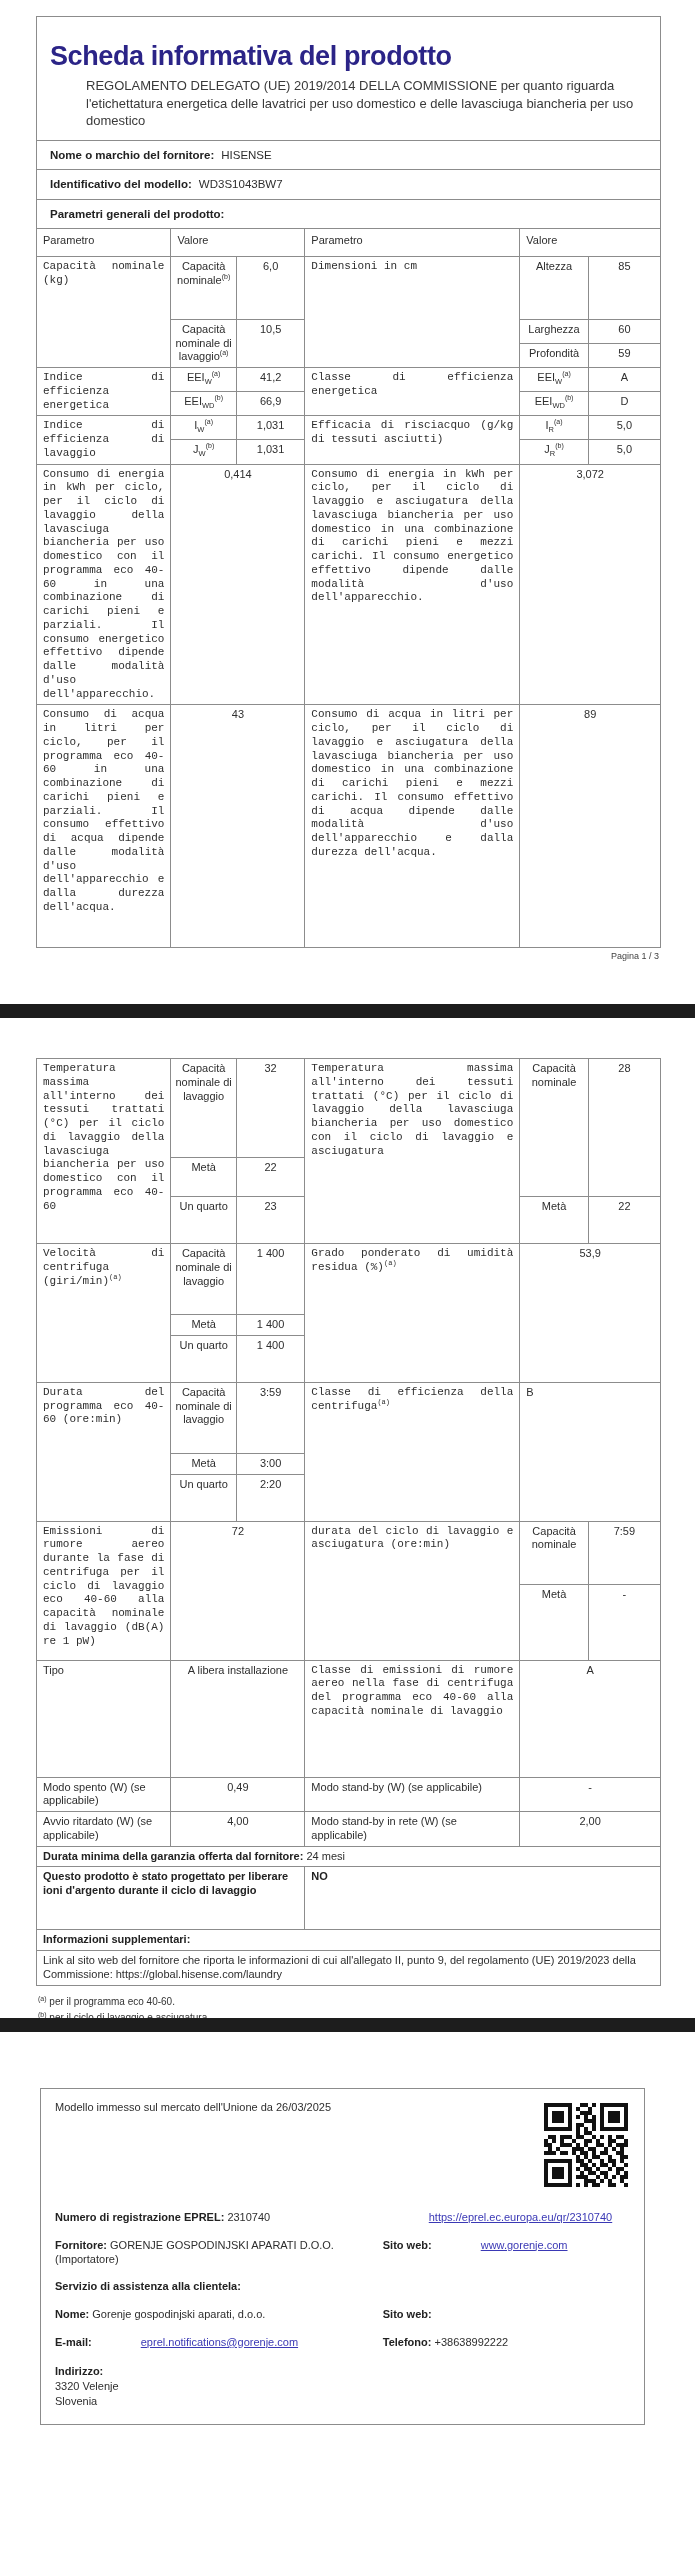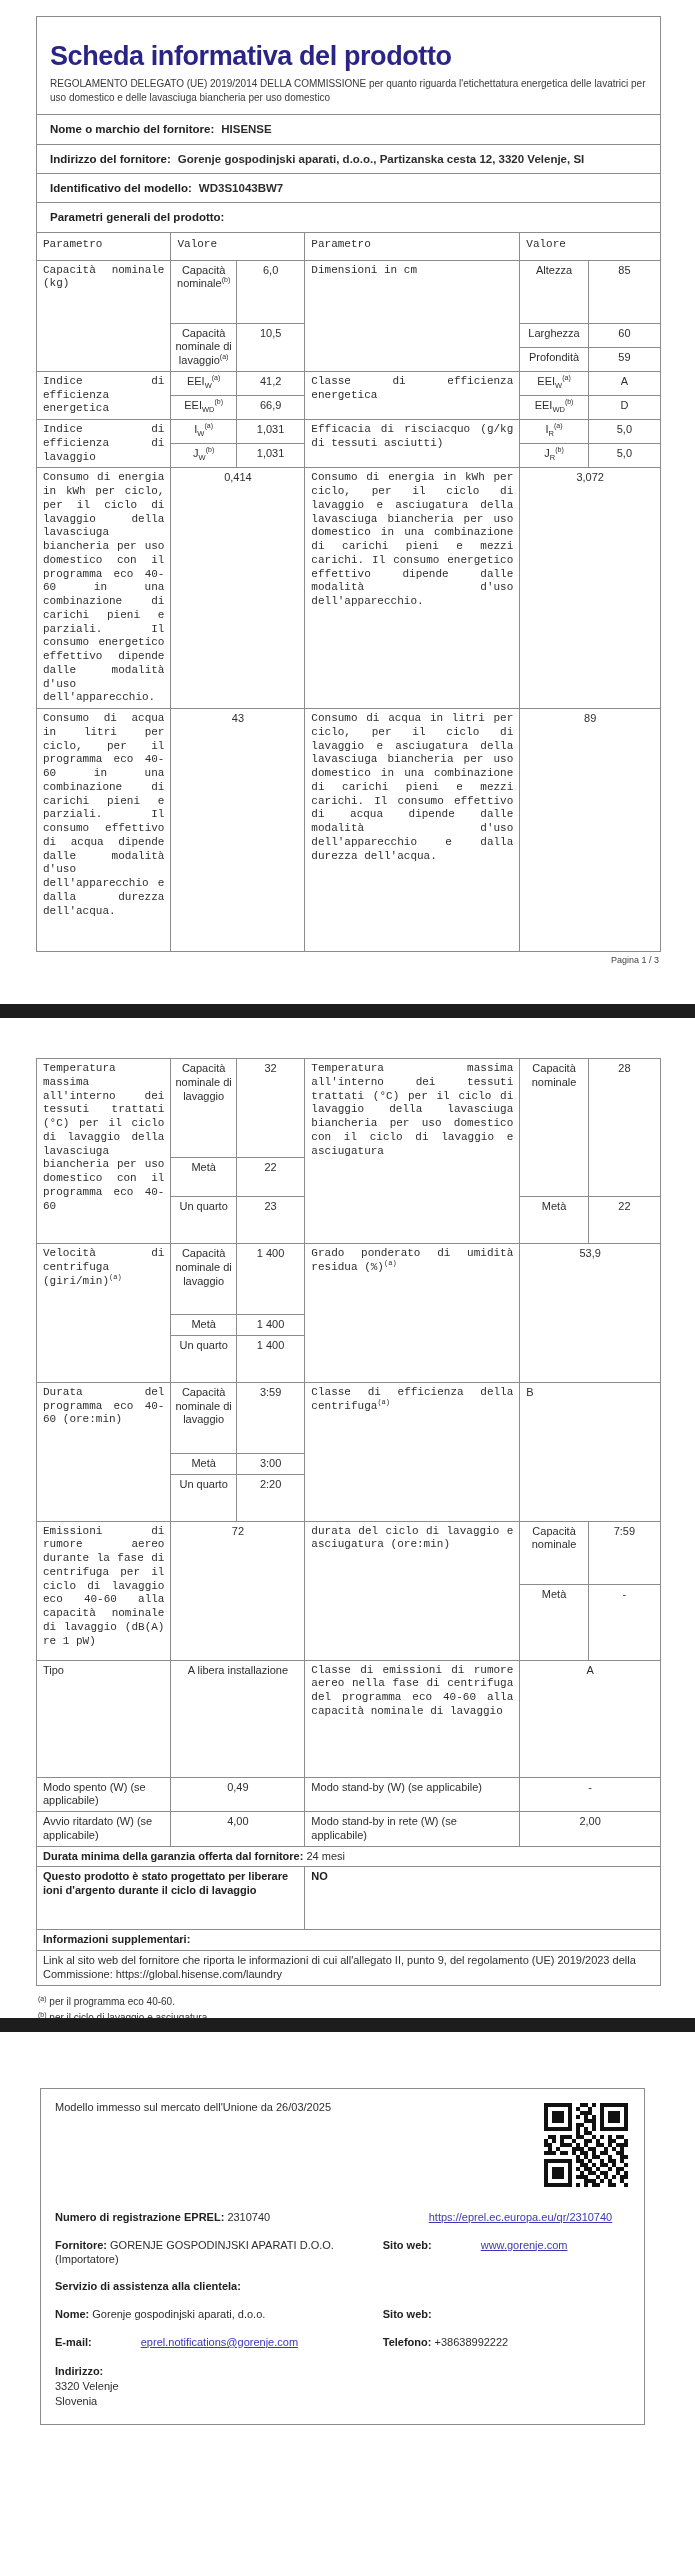--- a/index.html
+++ b/index.html
@@ -8,27 +8,27 @@
     font-family:"Liberation Sans",sans-serif;font-size:11px;line-height:1.25;
   }
   .page{box-sizing:border-box;overflow:hidden;position:relative;background:#fff;}
   #p1{height:1004px;padding:16px 34px 0 36px;}
   #p2{height:1000px;padding:40px 34px 0 36px;}
   #p3{height:528px;padding:56px 50px 0 40px;}
   .band{height:14px;background:#1d1d1d;width:695px;}
   .box{border:1px solid #8c8c8c;background:#fff;}
   .titleblock{padding:9px 13px 10px;border-bottom:1px solid #8c8c8c;}
   h1{margin:16px 0 7px;font-size:27px;line-height:1.05;color:#2b2487;font-weight:bold;letter-spacing:-0.4px;}
-  .reg{font-size:10px;line-height:1.35;color:#3a3a3a;}
+  .reg{font-size:13px;line-height:1.35;color:#3a3a3a;margin-left:36px;}
   .lrow{padding:7px 13px;border-bottom:1px solid #8c8c8c;font-size:11.5px;}
   .b{font-weight:bold;color:#222;}
-  .lrow .val{margin-left:7px;font-weight:bold;}
+  .lrow .val{margin-left:7px;font-weight:normal;}
   table{border-collapse:collapse;width:100%;table-layout:fixed;font-size:11px;border:hidden;}
   td{border:1px solid #8c8c8c;vertical-align:top;padding:3px 6px;word-wrap:break-word;}
-  .th td{padding:5px 6px 8px;font-family:Liberation Mono, monospace;}
+  .th td{padding:5px 6px 8px;}
   .pj{text-align:justify;font-family:Liberation Mono, monospace;}
   .sl{text-align:center;padding:3px 3px;}
   .v{text-align:center;}
   .vc{text-align:center;}
   .vl{text-align:left;}
   sup{font-size:7px;line-height:0;}
   sub{font-size:7.5px;line-height:0;}
   .h56{height:56px;} .h92{height:92px;} .h64{height:64px;} .h40{height:40px;}
   .h110{height:110px;} .h132{height:132px;} .h178{height:178px;}
   .h230{height:230px;} .h236{height:236px;}
@@ -48,23 +48,20 @@
 <body>
 
 <div class="page" id="p1">
   <div class="box">
     <div class="titleblock">
       <h1>Scheda informativa del prodotto</h1>
       <div class="reg">REGOLAMENTO DELEGATO (UE) 2019/2014 DELLA COMMISSIONE per quanto riguarda l'etichettatura energetica delle lavatrici per uso domestico e delle lavasciuga biancheria per uso domestico</div>
     </div>
     <div class="lrow">
       <span class="b">Nome o marchio del fornitore:</span><span class="val">HISENSE</span>
-    </div>
-    <div class="lrow">
-      <span class="b">Indirizzo del fornitore:</span><span class="val">Gorenje gospodinjski aparati, d.o.o., Partizanska cesta 12, 3320 Velenje, SI</span>
     </div>
     <div class="lrow">
       <span class="b">Identificativo del modello:</span><span class="val">WD3S1043BW7</span>
     </div>
     <div class="lrow">
       <span class="b">Parametri generali del prodotto:</span>
     </div>
     <table>
       <colgroup>
           <col style="width:21.5%">

